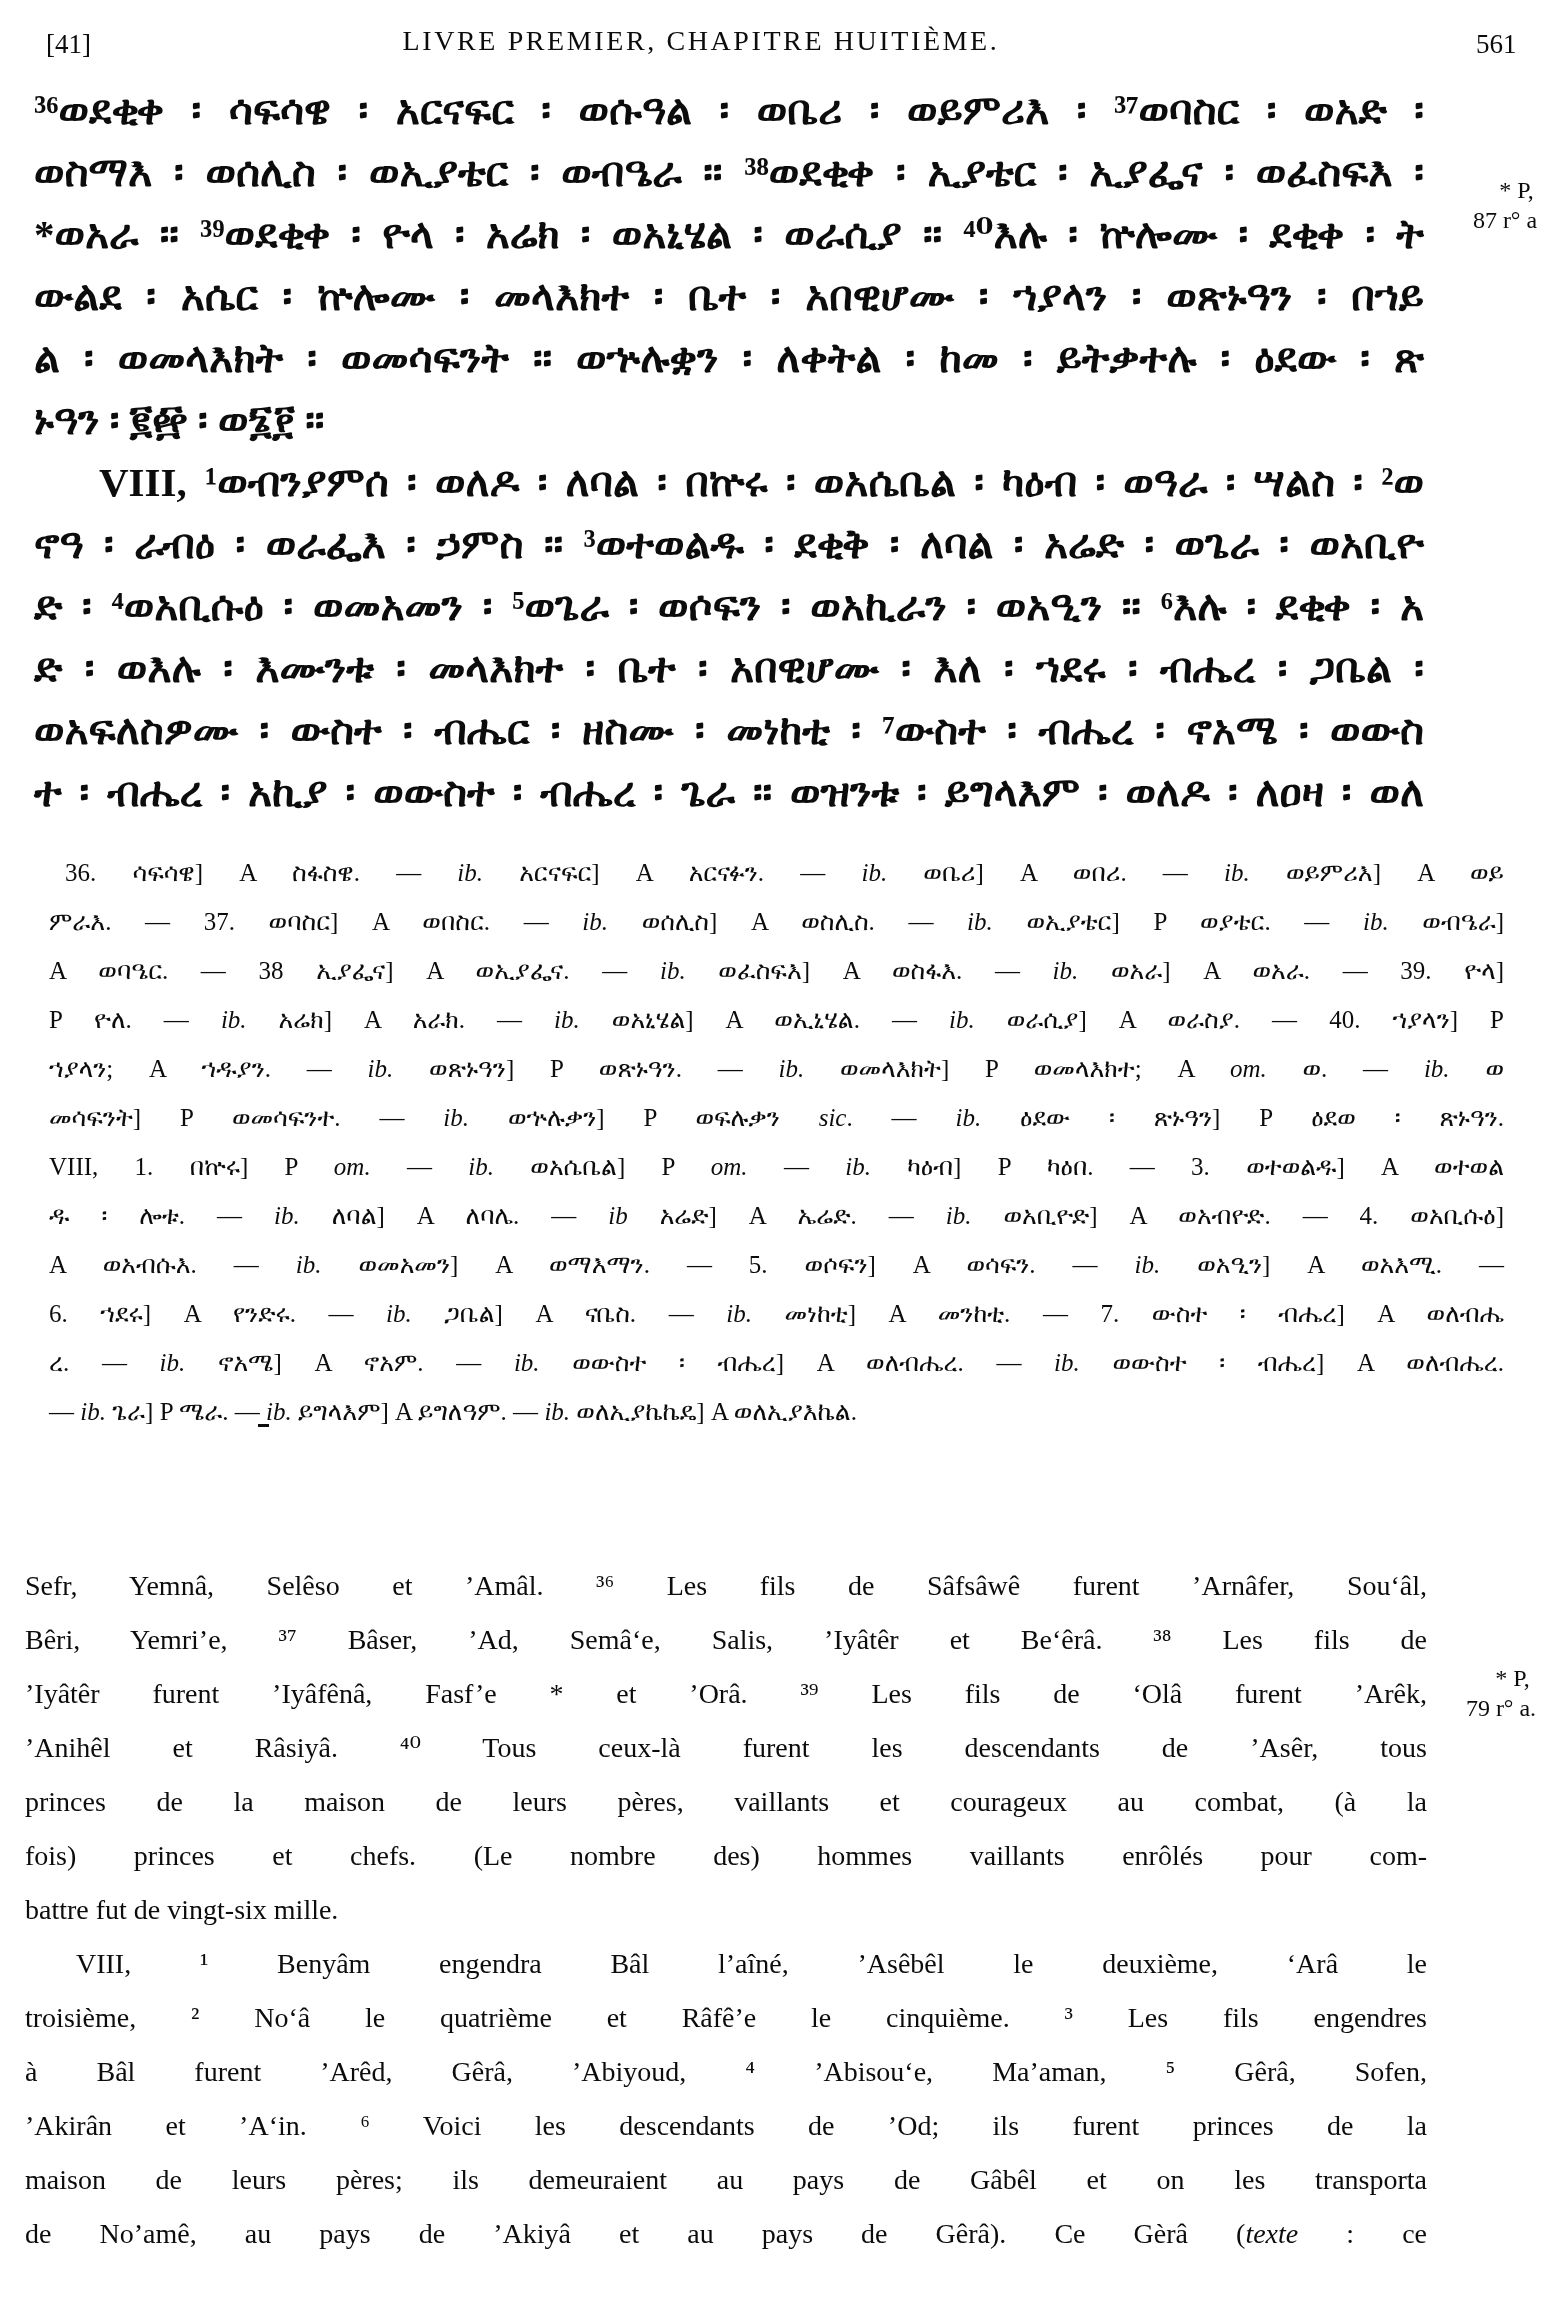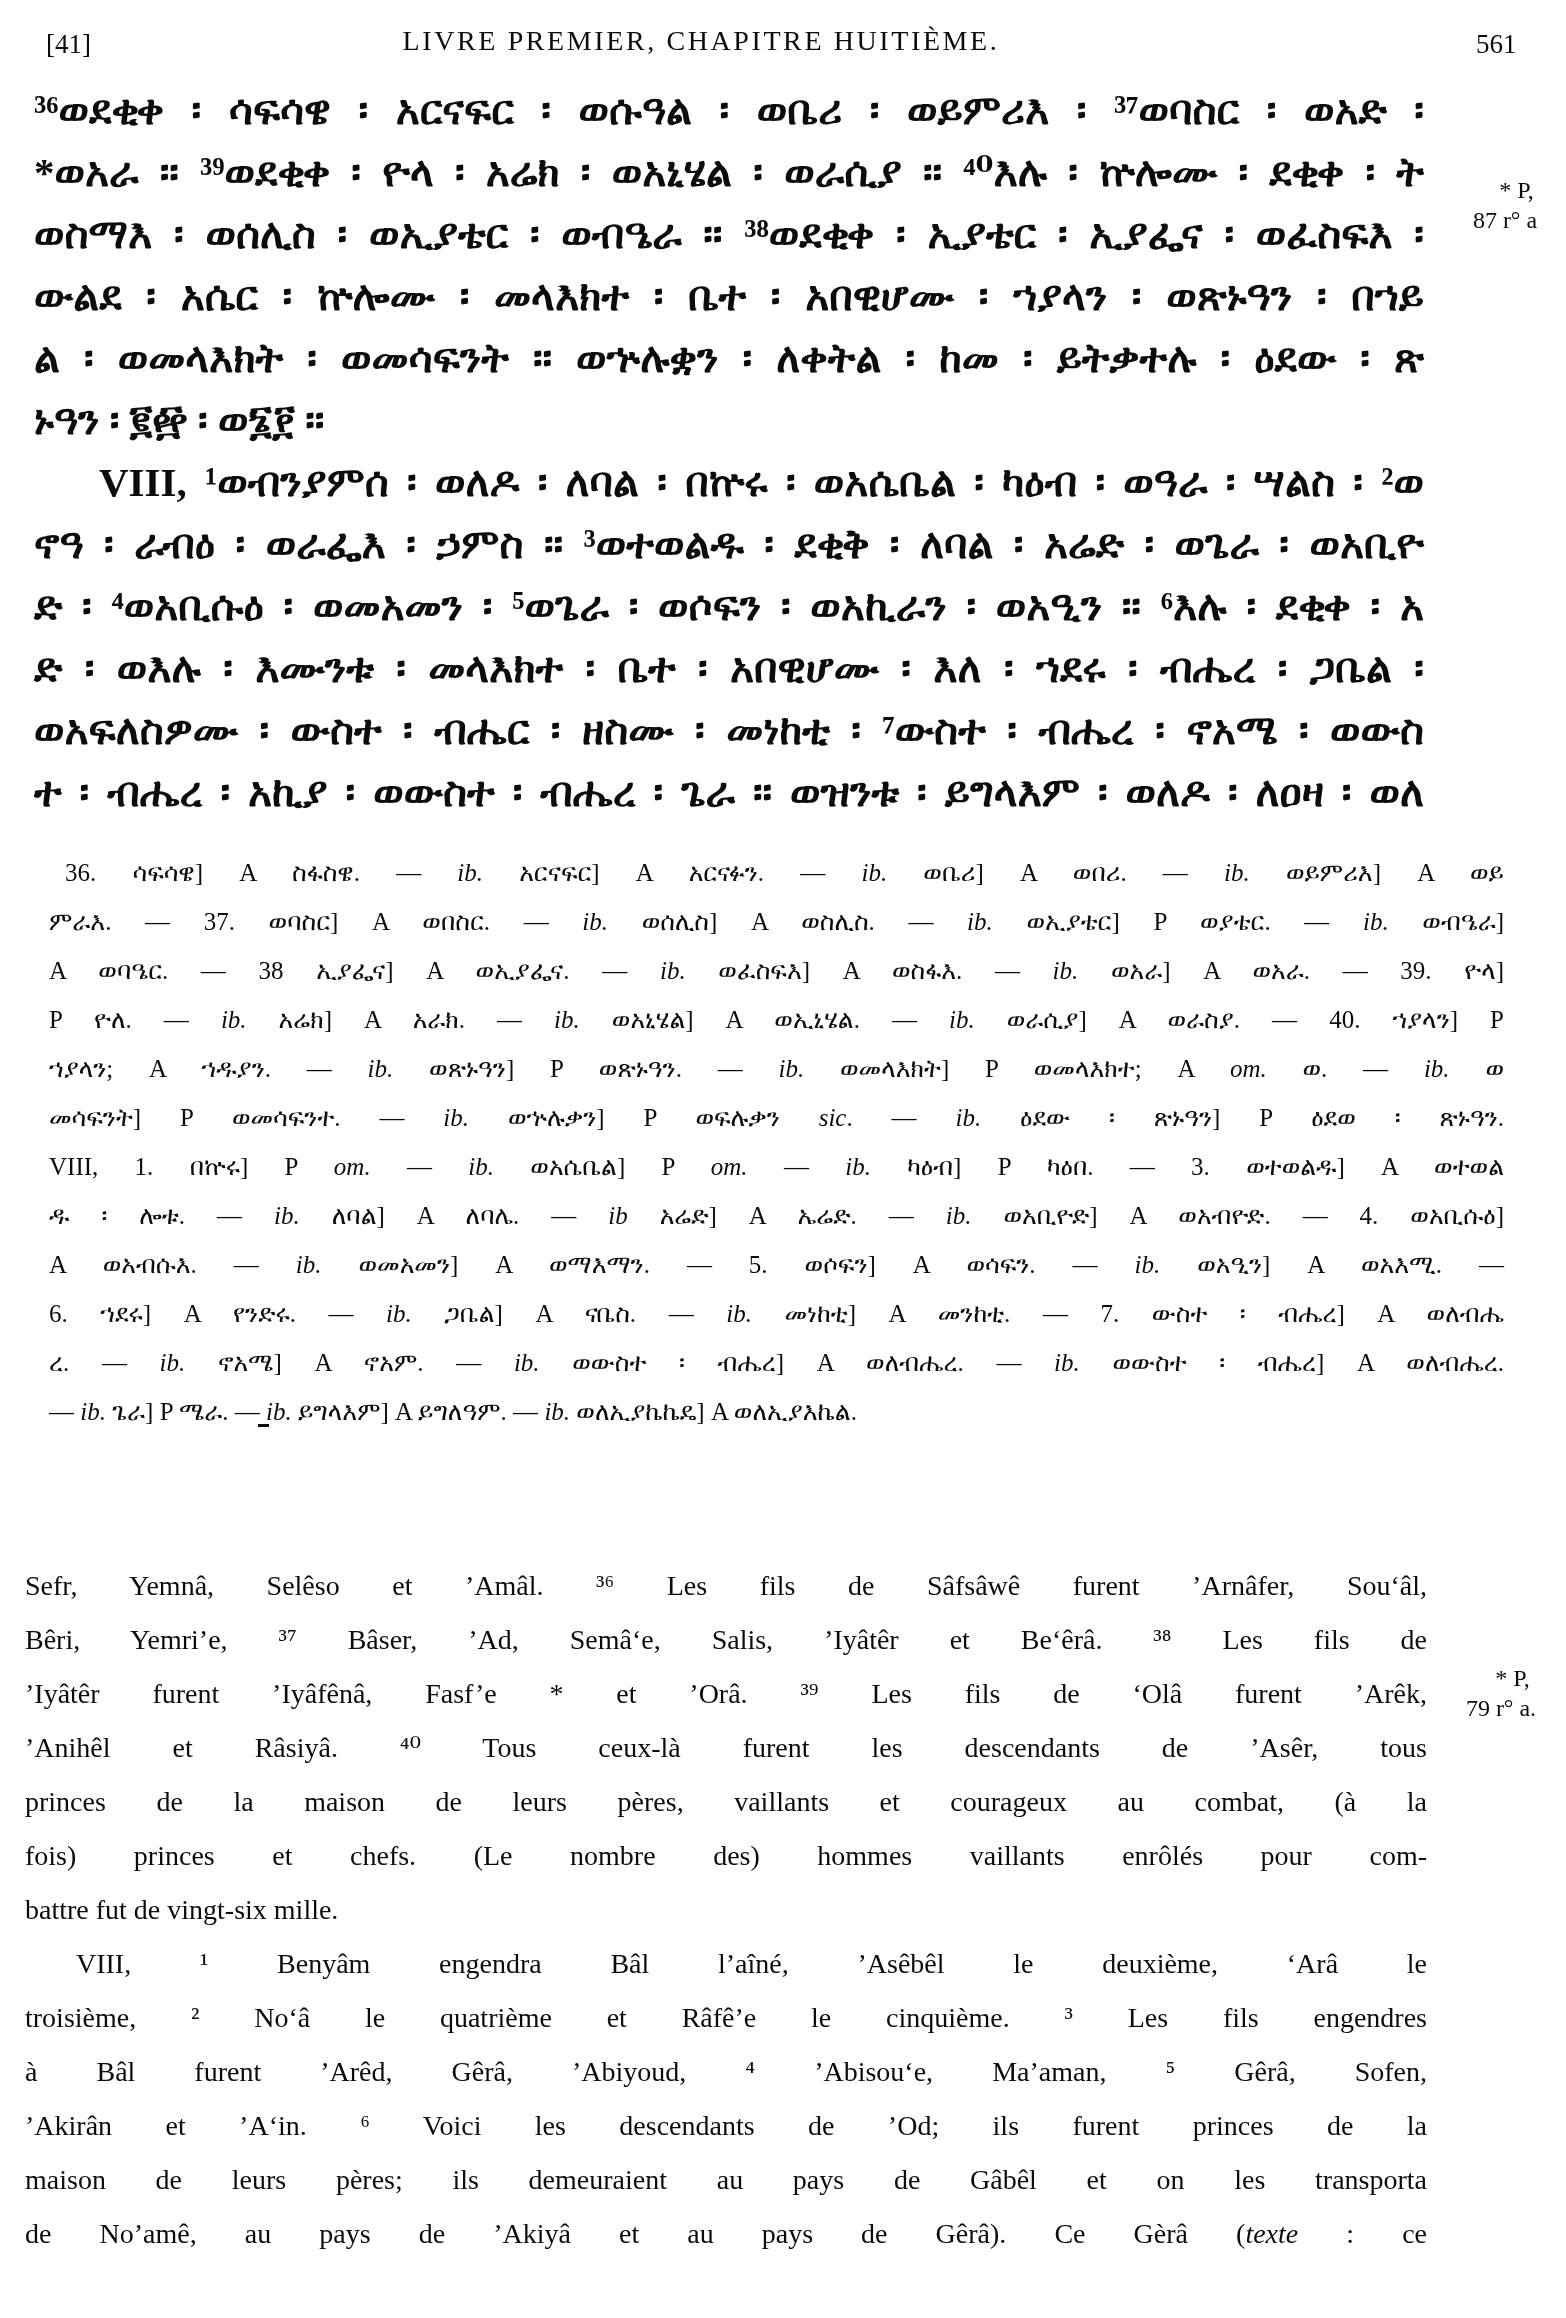--- a/index.html
+++ b/index.html
@@ -67,22 +67,22 @@
 <div id="page">
 
   <div id="running-head">
     <span id="head-ref">[41]</span>
     <span id="head-title">LIVRE PREMIER, CHAPITRE HUITIÈME.</span>
     <span id="head-page">561</span>
   </div>
 
   <div id="geez-block">
       <div class="ln">³⁶ወደቂቀ ፡ ሳፍሳዌ ፡ አርናፍር ፡ ወሱዓል ፡ ወቤሪ ፡ ወይምሪእ ፡ ³⁷ወባስር ፡ ወአድ ፡</div>
+      <div class="ln">ወስማእ ፡ ወሰሊስ ፡ ወኢያቴር ፡ ወብዔራ ። ³⁸ወደቂቀ ፡ ኢያቴር ፡ ኢያፌና ፡ ወፈስፍእ ፡</div>
       <div class="ln">*ወአራ ። ³⁹ወደቂቀ ፡ ዮላ ፡ አሬክ ፡ ወአኒሄል ፡ ወራሲያ ። ⁴⁰እሉ ፡ ኵሎሙ ፡ ደቂቀ ፡ ት</div>
-      <div class="ln">ወስማእ ፡ ወሰሊስ ፡ ወኢያቴር ፡ ወብዔራ ። ³⁸ወደቂቀ ፡ ኢያቴር ፡ ኢያፌና ፡ ወፈስፍእ ፡</div>
       <div class="ln">ውልደ ፡ አሴር ፡ ኵሎሙ ፡ መላእክተ ፡ ቤተ ፡ አበዊሆሙ ፡ ኀያላን ፡ ወጽኑዓን ፡ በኀይ</div>
       <div class="ln">ል ፡ ወመላእክት ፡ ወመሳፍንት ። ወኍሉቋን ፡ ለቀትል ፡ ከመ ፡ ይትቃተሉ ፡ ዕደው ፡ ጽ</div>
       <div class="ln flush">ኑዓን ፡ ፪፼ ፡ ወ፮፻ ።</div>
       <div class="ln indent-lg">VIII, ¹ወብንያምሰ ፡ ወለዶ ፡ ለባል ፡ በኵሩ ፡ ወአሴቤል ፡ ካዕብ ፡ ወዓራ ፡ ሣልስ ፡ ²ወ</div>
       <div class="ln">ኖዓ ፡ ራብዕ ፡ ወራፌእ ፡ ኃምስ ። ³ወተወልዱ ፡ ደቂቅ ፡ ለባል ፡ አሬድ ፡ ወጌራ ፡ ወአቢዮ</div>
       <div class="ln">ድ ፡ ⁴ወአቢሱዕ ፡ ወመአመን ፡ ⁵ወጌራ ፡ ወሶፍን ፡ ወአኪራን ፡ ወአዒን ። ⁶እሉ ፡ ደቂቀ ፡ አ</div>
       <div class="ln">ድ ፡ ወእሉ ፡ እሙንቱ ፡ መላእክተ ፡ ቤተ ፡ አበዊሆሙ ፡ እለ ፡ ኀደሩ ፡ ብሔረ ፡ ጋቤል ፡</div>
       <div class="ln">ወአፍለስዎሙ ፡ ውስተ ፡ ብሔር ፡ ዘስሙ ፡ መነከቲ ፡ ⁷ውስተ ፡ ብሔረ ፡ ኖአሜ ፡ ወውስ</div>
       <div class="ln">ተ ፡ ብሔረ ፡ አኪያ ፡ ወውስተ ፡ ብሔረ ፡ ጌራ ። ወዝንቱ ፡ ይግላእም ፡ ወለዶ ፡ ለዐዛ ፡ ወለ</div>
     </div>

